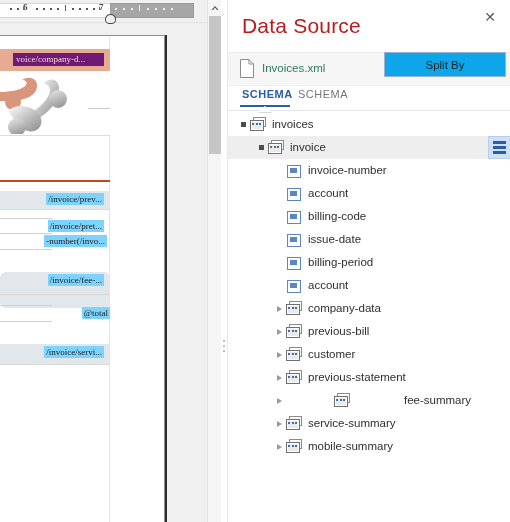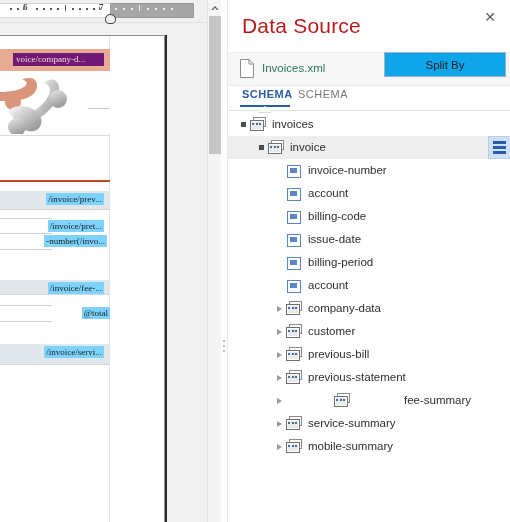--- a/index.html
+++ b/index.html
@@ -460,21 +460,21 @@
       <div class="doc-row" style="top:182px;height:16px;">
         <span class="fld">/invoice/pret...</span>
       </div>
       <div class="doc-cellborder" style="left:0;top:182px;width:52px;"></div>
       <div class="doc-row" style="top:197px;height:16px;">
         <span class="fld" style="right:3px;">-number(/invo...</span>
       </div>
       <div class="doc-cellborder" style="left:0;top:197px;width:52px;"></div>
       <div class="doc-cellborder" style="left:0;top:213px;width:52px;"></div>
 
-      <div class="doc-row shaded" style="top:244px;height:14px;">
+      <div class="doc-row shaded" style="top:236px;height:36px;border-radius:6px;">
         <span class="fld">/invoice/fee-...</span>
       </div>
       <div class="doc-hr" style="top:258px;"></div>
 
       <div class="doc-row" style="top:269px;height:16px;">
         <span class="fld" style="right:0px;">@total</span>
       </div>
       <div class="doc-cellborder" style="left:0;top:269px;width:52px;"></div>
       <div class="doc-cellborder" style="left:0;top:285px;width:52px;"></div>
 
@@ -609,32 +609,32 @@
         </div>
         <div class="node" style="padding-left: 44px;">
           <span class="arrow collapsed"></span>
           <span class="ico container">
             <span class="dots">
               <i></i>
               <i></i>
               <i></i>
             </span>
           </span>
+          <span class="lbl">previous-bill</span>
+        </div>
+        <div class="node" style="padding-left: 44px;">
+          <span class="arrow collapsed"></span>
+          <span class="ico container">
+            <span class="dots">
+              <i></i>
+              <i></i>
+              <i></i>
+            </span>
+          </span>
           <span class="lbl">customer</span>
-        </div>
-        <div class="node" style="padding-left: 44px;">
-          <span class="arrow collapsed"></span>
-          <span class="ico container">
-            <span class="dots">
-              <i></i>
-              <i></i>
-              <i></i>
-            </span>
-          </span>
-          <span class="lbl">previous-bill</span>
         </div>
         <div class="node" style="padding-left: 44px;">
           <span class="arrow collapsed"></span>
           <span class="ico container">
             <span class="dots">
               <i></i>
               <i></i>
               <i></i>
             </span>
           </span>

